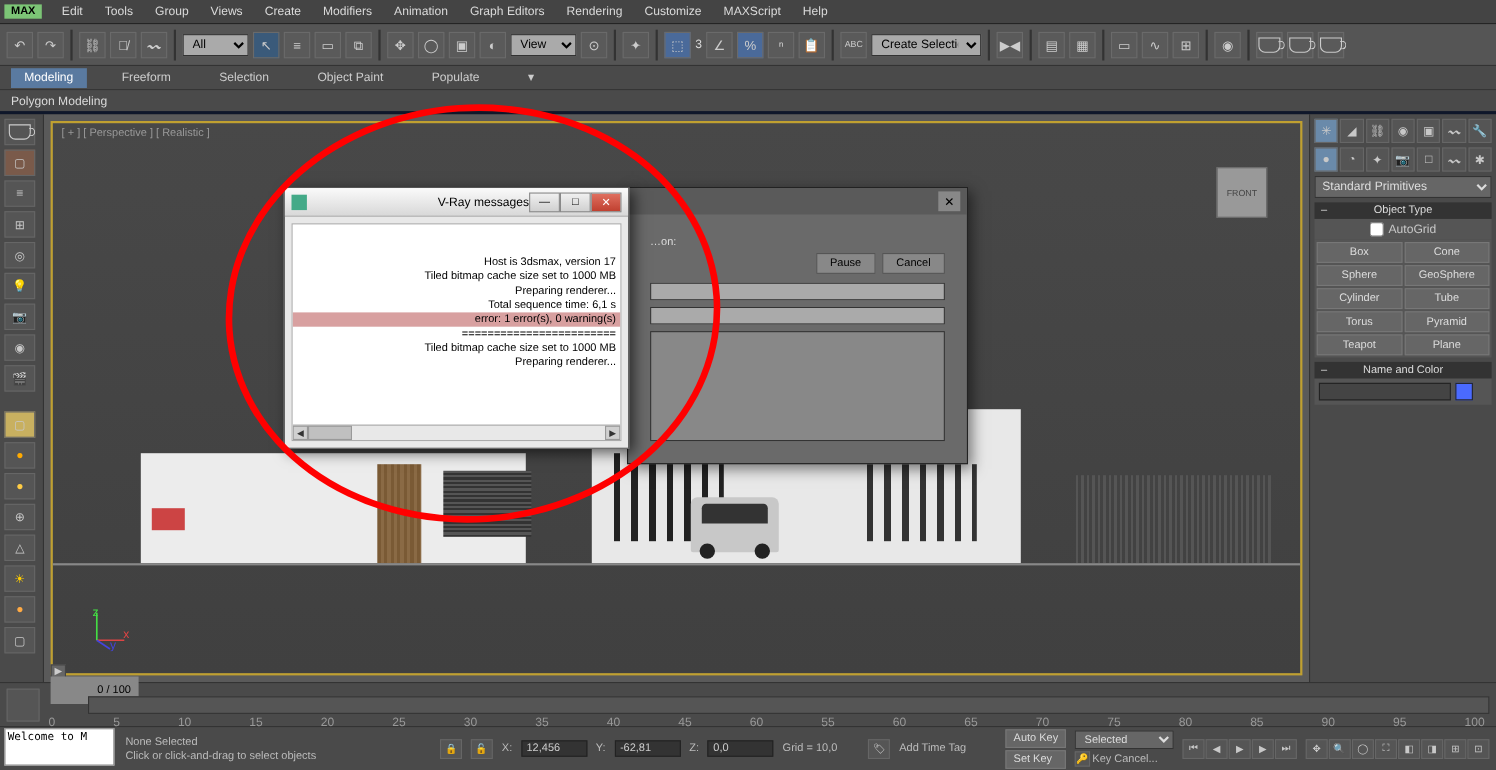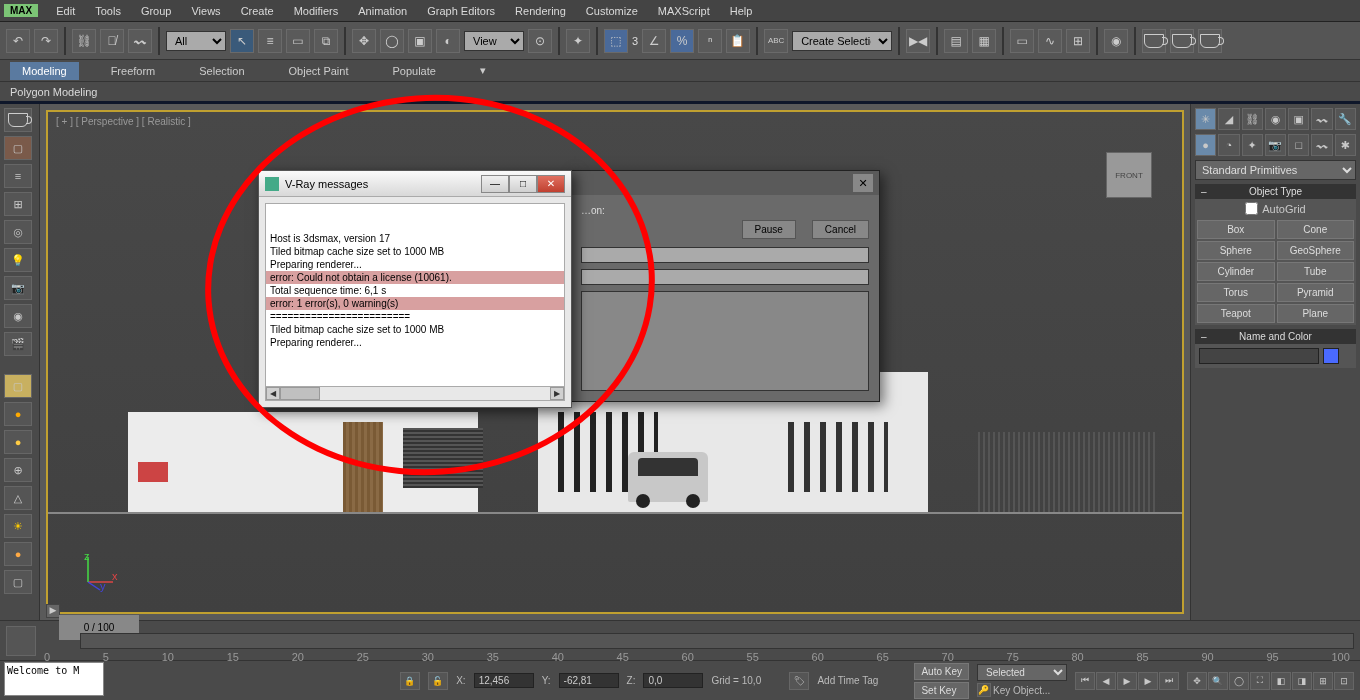--- a/index.html
+++ b/index.html
@@ -40,44 +40,44 @@
 .rp-section-head { background: #333; color: #ddd; padding: 2px 6px; text-align: center; font-size: 10px; position: relative; }
 .rp-section-head::before { content: "–"; position: absolute; left: 6px; }
 .rp-autogrid { display: flex; align-items: center; justify-content: center; gap: 4px; padding: 3px; background: #555; }
 .rp-buttons { display: grid; grid-template-columns: 1fr 1fr; gap: 2px; padding: 2px; background: #555; }
 .rp-btn { background: #666; border: 1px solid #777; color: #ddd; padding: 3px; text-align: center; cursor: pointer; font-size: 10px; }
 .rp-colorswatch { display: flex; gap: 4px; padding: 4px; background: #555; align-items: center; }
 .rp-colorbox { width: 120px; height: 16px; background: #444; border: 1px solid #222; }
 .rp-color { width: 16px; height: 16px; background: #4a6aff; border: 1px solid #222; }
 .timeline { height: 40px; background: #4a4a4a; display: flex; align-items: center; padding: 0 6px; gap: 4px; border-top: 1px solid #333; position: relative; }
 .tl-slider { flex: 1; height: 16px; background: #555; border: 1px solid #333; position: relative; margin-left: 40px; }
-.tl-frame { position: absolute; left: 19px; top: -18px; width: 80px; background: #888; color: #000; text-align: center; font-size: 10px; padding: 7px; }
+.tl-frame { position: absolute; left: 6px; top: -18px; width: 80px; background: #888; color: #000; text-align: right; font-size: 10px; padding: 7px; }
 .tl-ticks { position: absolute; left: 0; right: 0; top: 18px; display: flex; justify-content: space-between; font-size: 9px; color: #999; padding: 0 4px; }
 .status-bar { height: 40px; background: #4a4a4a; display: flex; align-items: center; padding: 0 6px; gap: 8px; border-top: 1px solid #333; }
 .status-bar .sb-text { color: #bbb; font-size: 10px; }
 .sb-input { background: #333; border: 1px solid #222; color: #ccc; padding: 1px 4px; width: 60px; font-size: 10px; }
 .sb-btn { background: #666; border: 1px solid #777; color: #ddd; padding: 2px 6px; font-size: 10px; cursor: pointer; }
 .sb-dropdown { background: #666; border: 1px solid #333; color: #ddd; padding: 1px 4px; width: 90px; font-size: 10px; }
 .nav-icons { display: flex; gap: 1px; }
 .nav-icon { width: 20px; height: 18px; background: #555; border: 1px solid #666; display: flex; align-items: center; justify-content: center; font-size: 9px; cursor: pointer; }
 .welcome-box { position: absolute; bottom: 4px; left: 4px; width: 100px; height: 34px; background: #fff; border: 1px solid #888; color: #000; font-family: monospace; font-size: 10px; padding: 2px; overflow: hidden; }
 
 
 .render-dialog { position: absolute; top: 170px; left: 570px; width: 310px; background: #6a6a6a; border: 1px solid #222; box-shadow: 4px 4px 12px rgba(0,0,0,0.5); }
 .rd-title { height: 24px; background: #5a5a5a; display: flex; align-items: center; justify-content: flex-end; padding: 0 6px; }
 .rd-close { width: 20px; height: 18px; background: #888; color: #000; display: flex; align-items: center; justify-content: center; cursor: pointer; font-size: 11px; }
-.rd-body { padding: 10px; }
-.rd-btns { display: flex; justify-content: flex-end; gap: 16px; margin-bottom: 8px; }
+.rd-body { padding: 20px; }
+.rd-btns { display: flex; justify-content: flex-end; gap: 6px; margin-bottom: 8px; }
 .rd-btn { background: #888; border: 1px solid #555; color: #000; padding: 3px 12px; cursor: pointer; font-size: 10px; }
 .rd-progress { height: 16px; background: #aaa; border: 1px solid #333; margin-bottom: 6px; }
 .rd-status { background: #555; color: #ddd; padding: 3px 6px; font-size: 10px; margin-bottom: 6px; }
 .rd-log { height: 100px; background: #888; border: 1px solid #333; }
 
 
-.vray-dialog { position: absolute; top: 170px; left: 258px; width: 314px; background: #e8e8e8; border: 1px solid #555; box-shadow: 4px 4px 12px rgba(0,0,0,0.6); }
+.vray-dialog { position: absolute; top: 170px; left: 258px; width: 314px; background: #e8e8e8; border: 1px solid #555; box-shadow: 4px 4px 12px rgba(0,0,0,0.6); text-align: right; }
 .vd-title { height: 26px; background: linear-gradient(#fafafa, #d8d8d8); display: flex; align-items: center; padding: 0 6px; border-bottom: 1px solid #aaa; }
 .vd-icon { width: 14px; height: 14px; background: #4a8; margin-right: 6px; }
 .vd-title-text { flex: 1; color: #000; font-size: 11px; }
 .vd-winbtns { display: flex; gap: 0; }
 .vd-winbtn { width: 28px; height: 18px; background: linear-gradient(#f0f0f0, #d0d0d0); border: 1px solid #888; display: flex; align-items: center; justify-content: center; font-size: 10px; color: #000; cursor: pointer; }
 .vd-winbtn.close { background: linear-gradient(#e07060, #c04030); color: #fff; }
 .vd-body { background: #fff; margin: 6px; border: 1px solid #aaa; height: 198px; overflow: hidden; position: relative; }
 .vd-line { color: #000; font-size: 10px; padding: 0 4px; line-height: 13px; white-space: nowrap; }
 .vd-line.err { background: #d8a0a0; }
 .vd-scroll { position: absolute; bottom: 0; left: 0; right: 0; height: 14px; background: #e8e8e8; border-top: 1px solid #aaa; display: flex; }
@@ -305,20 +305,24 @@
         <span>85</span>
       <span>90</span>
         <span>95</span>
         <span>100</span>
     </div>
   </div>
 </div>
 
 <div class="status-bar">
   <div style="width:100px"></div>
+  <div style="flex:0 0 auto;display:flex;flex-direction:column;gap:2px">
+    <span class="sb-text">None Selected</span>
+    <span class="sb-text">Click or click-and-drag to select objects</span>
+  </div>
   <div style="flex:1"></div>
   <div class="nav-icon">🔒</div>
   <div class="nav-icon">🔓</div>
   <span class="sb-text">X:</span>
   <input class="sb-input" value="12,456" style="">
   <span class="sb-text">Y:</span>
   <input class="sb-input" value="-62,81" style="">
   <span class="sb-text">Z:</span>
   <input class="sb-input" value="0,0" style="">
   <span class="sb-text" style="width:70px">Grid = 10,0</span>
@@ -326,21 +330,21 @@
   <span class="sb-text">Add Time Tag</span>
   <div style="width:20px"></div>
   <div style="display:flex;flex-direction:column;gap:2px">
     <div class="sb-btn">Auto Key</div>
     <div class="sb-btn">Set Key</div>
   </div>
   <div style="display:flex;flex-direction:column;gap:2px">
     <select class="sb-dropdown"><option>Selected</option></select>
     <div style="display:flex;gap:2px;align-items:center">
       <div class="nav-icon" style="width:14px;height:14px">🔑</div>
-      <span class="sb-text">Key Object...</span>
+      <span class="sb-text">Key Cancel...</span>
     </div>
   </div>
   <div class="nav-icons">
     <div class="nav-icon">⏮</div>
     <div class="nav-icon">◀</div>
     <div class="nav-icon">▶</div>
     <div class="nav-icon">▶</div>
     <div class="nav-icon">⏭</div>
   </div>
   <div class="nav-icons">
@@ -382,21 +386,20 @@
       <div class="vd-winbtn">□</div>
       <div class="vd-winbtn close">✕</div>
     </div>
   </div>
   <div class="vd-body">
     <div id="vray-lines" style="padding-top:28px">
         <div class="vd-line"></div>
         <div class="vd-line">Host is 3dsmax, version 17</div>
         <div class="vd-line">Tiled bitmap cache size set to 1000 MB</div>
         <div class="vd-line">Preparing renderer...</div>
-        <div class="vd-line err">error: Could not obtain a license (10061).</div>
         <div class="vd-line">Total sequence time: 6,1 s</div>
         <div class="vd-line err">error: 1 error(s), 0 warning(s)</div>
         <div class="vd-line">========================</div>
         <div class="vd-line">Tiled bitmap cache size set to 1000 MB</div>
         <div class="vd-line">Preparing renderer...</div>
       </div>
     <div class="vd-scroll">
       <div class="vd-sc-btn">◀</div>
       <div class="vd-sc-thumb"></div>
       <div style="flex:1"></div>

